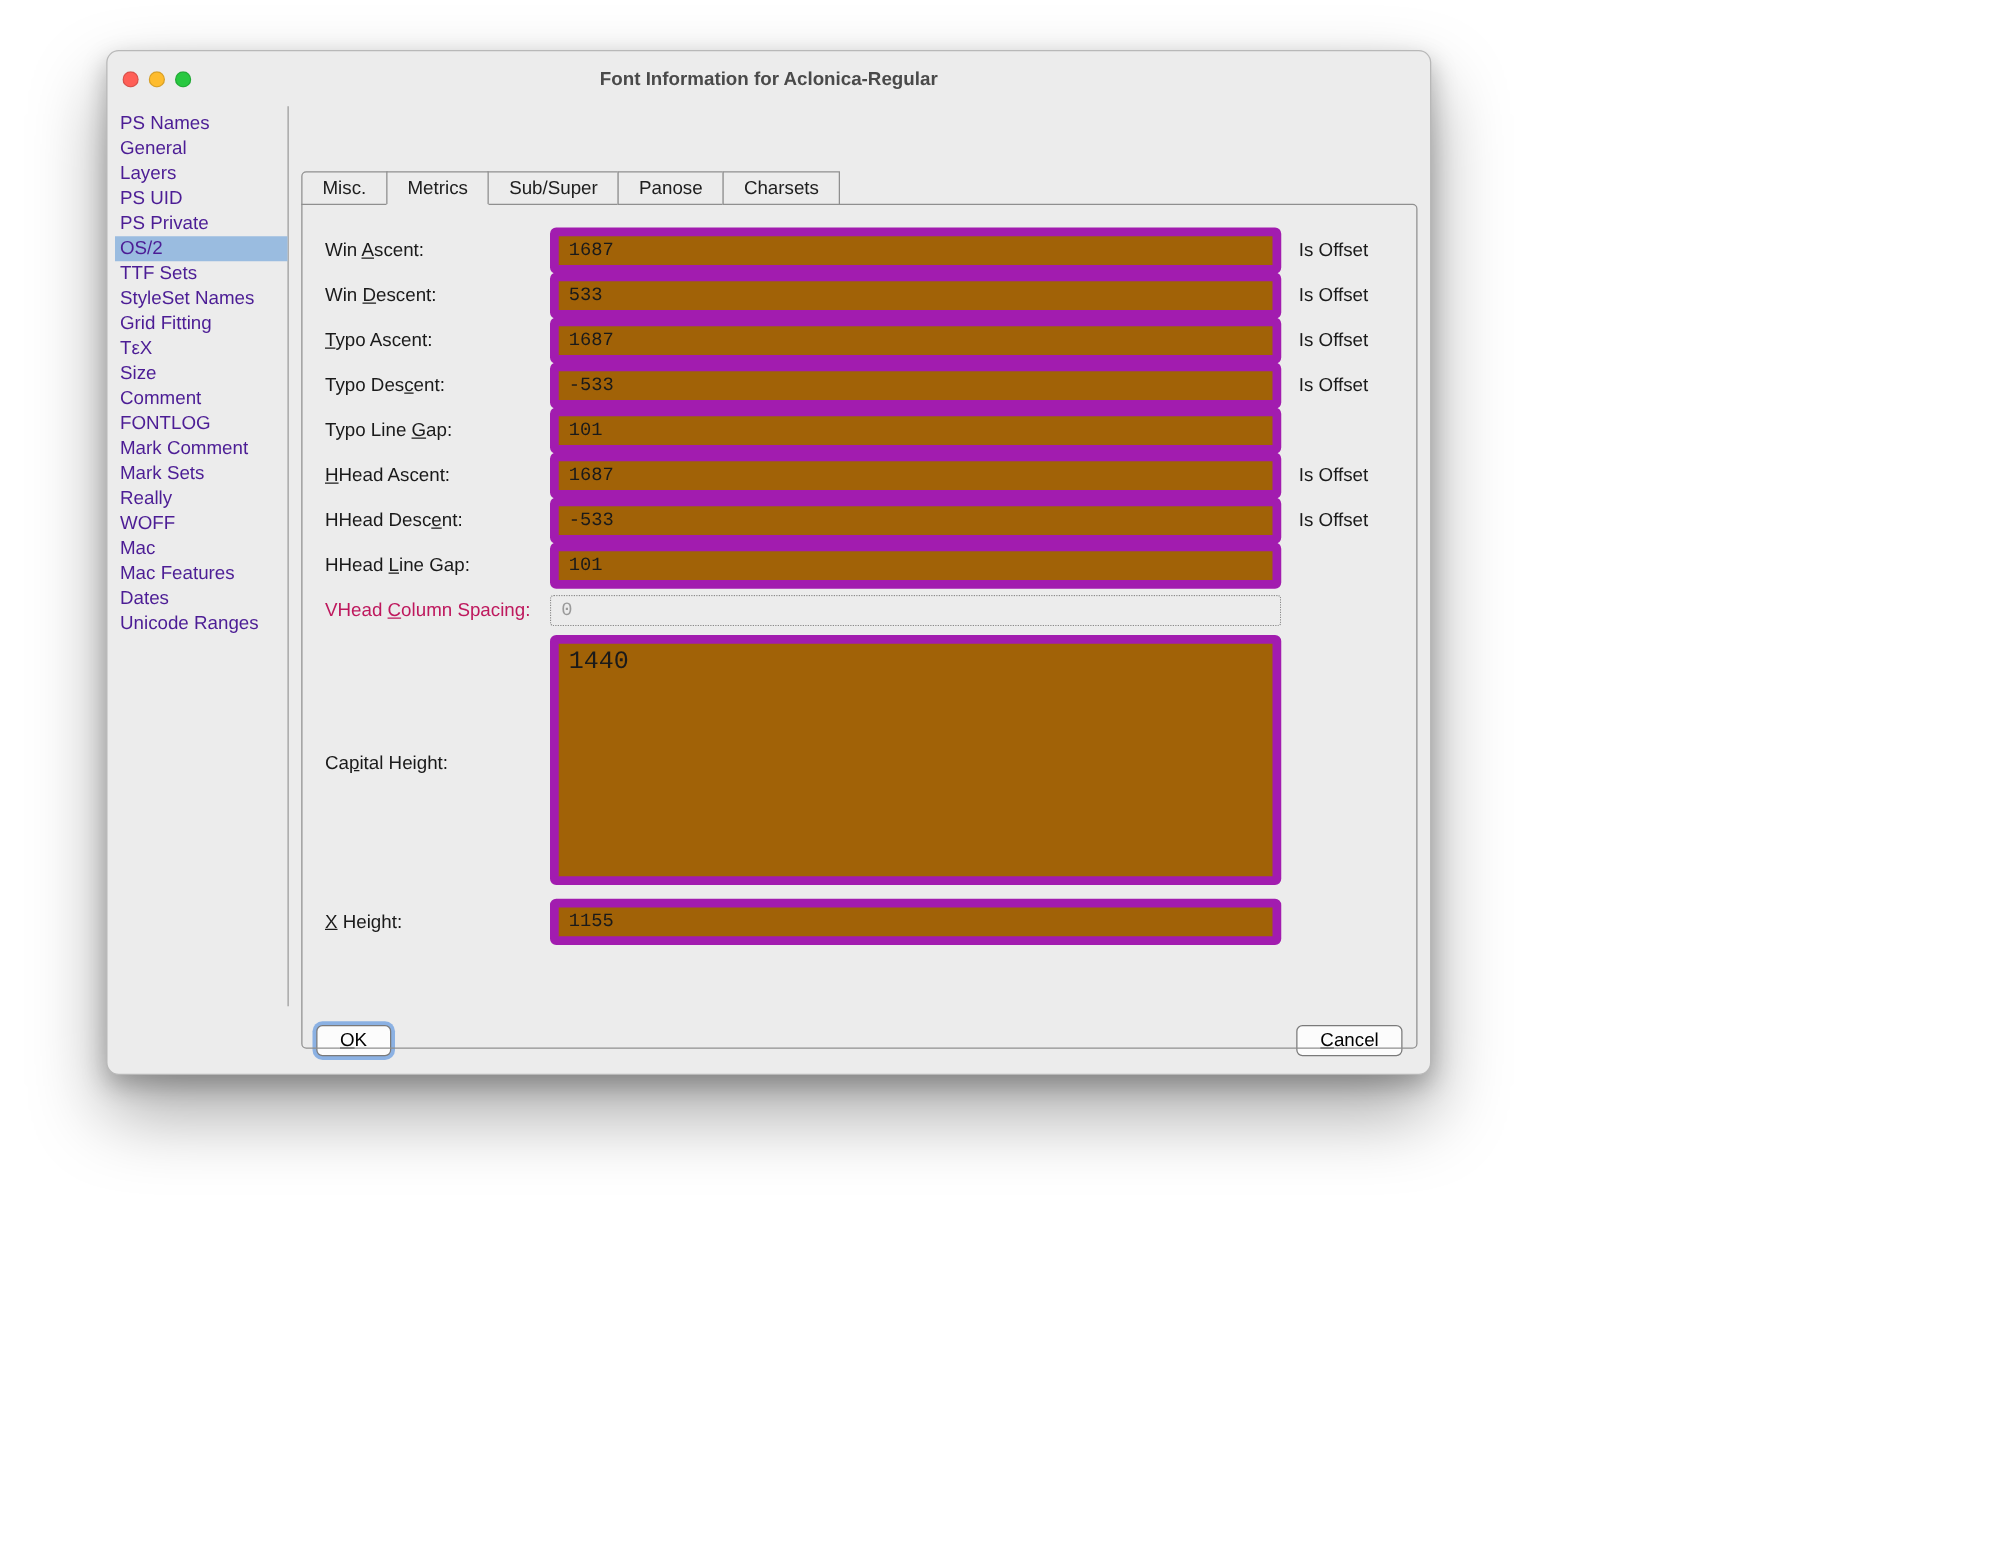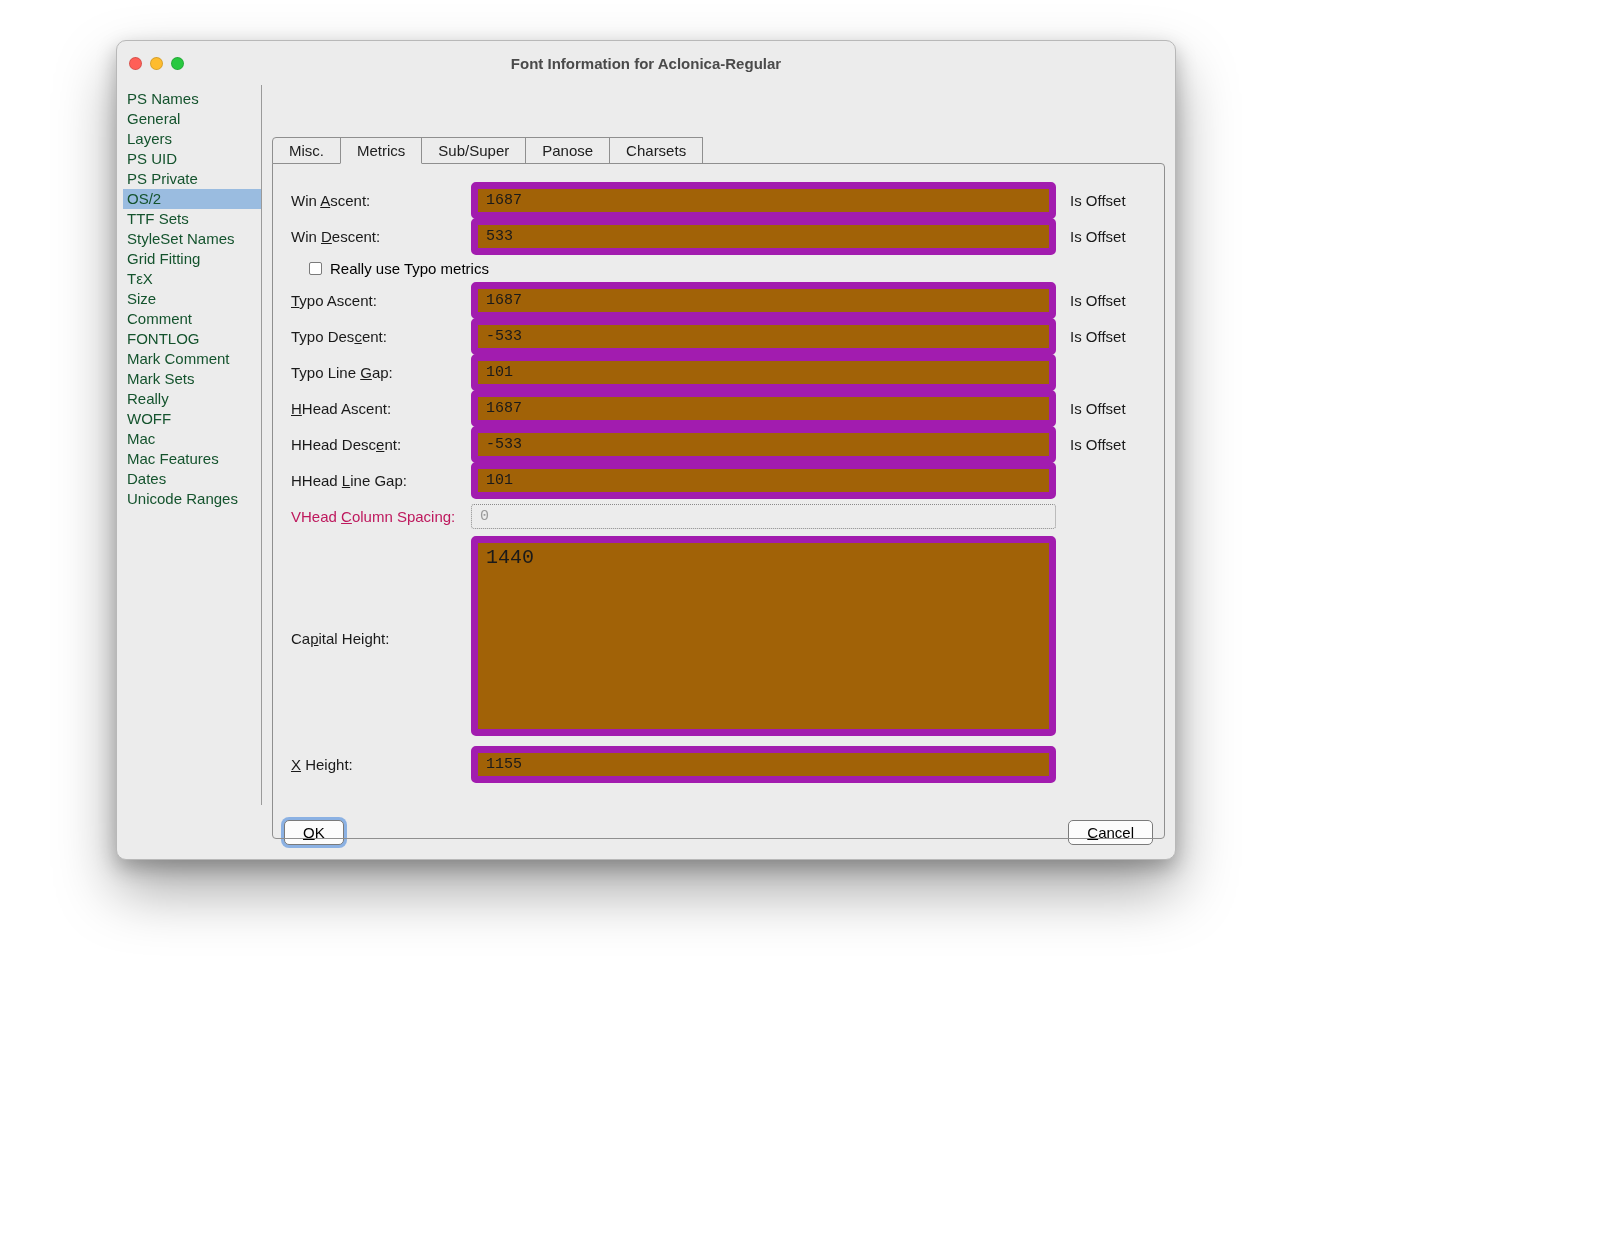--- a/index.html
+++ b/index.html
@@ -4,21 +4,21 @@
 <style>
   * { box-sizing: border-box; }
   html, body {
     margin: 0; padding: 0;
     width: 1600px; height: 1236px;
     font-family: -apple-system, "Helvetica Neue", Arial, sans-serif;
     background: transparent;
   }
   .window {
     position: absolute;
-    left: 116px; top: 40px;
+    left: 85px; top: 40px;
     width: 1060px; height: 820px;
     background: #ececec;
     border: 1px solid #b8b8b8;
     border-radius: 10px;
     box-shadow: 0 30px 60px rgba(0,0,0,0.35), 0 8px 20px rgba(0,0,0,0.25);
     overflow: hidden;
   }
   .titlebar {
     height: 44px;
     display: flex;
@@ -47,21 +47,21 @@
   }
   .body {
     display: flex;
     height: calc(100% - 44px - 54px);
   }
   .sidebar {
     width: 145px;
     padding: 4px 0 0 6px;
     font-size: 15px;
     line-height: 20px;
-    color: #14532d;
+    color: #4c1d95;
     border-right: 1px solid #9a9a9a;
   }
   .side-item {
     padding: 0 4px;
     white-space: nowrap;
     cursor: default;
   }
   .side-item.selected {
     background: #9abce0;
   }
@@ -239,24 +239,20 @@
           <div class="fld"><input class="txt" value="1687" style=""></div>
           <div class="suffix">Is Offset</div>
         </div>
 
         <div class="row">
           <div class="lbl">Win <span class="ul">D</span>escent:</div>
           <div class="fld"><input class="txt" value="533" style=""></div>
           <div class="suffix">Is Offset</div>
         </div>
 
-        <div class="checkrow">
-          <div class="chkbox"></div>
-          <div style="font-size:15px;">Really use Typo metrics</div>
-        </div>
 
         <div class="row">
           <div class="lbl"><span class="ul">T</span>ypo Ascent:</div>
           <div class="fld"><input class="txt" value="1687" style=""></div>
           <div class="suffix">Is Offset</div>
         </div>
 
         <div class="row">
           <div class="lbl">Typo Des<span class="ul">c</span>ent:</div>
           <div class="fld"><input class="txt" value="-533" style=""></div>

